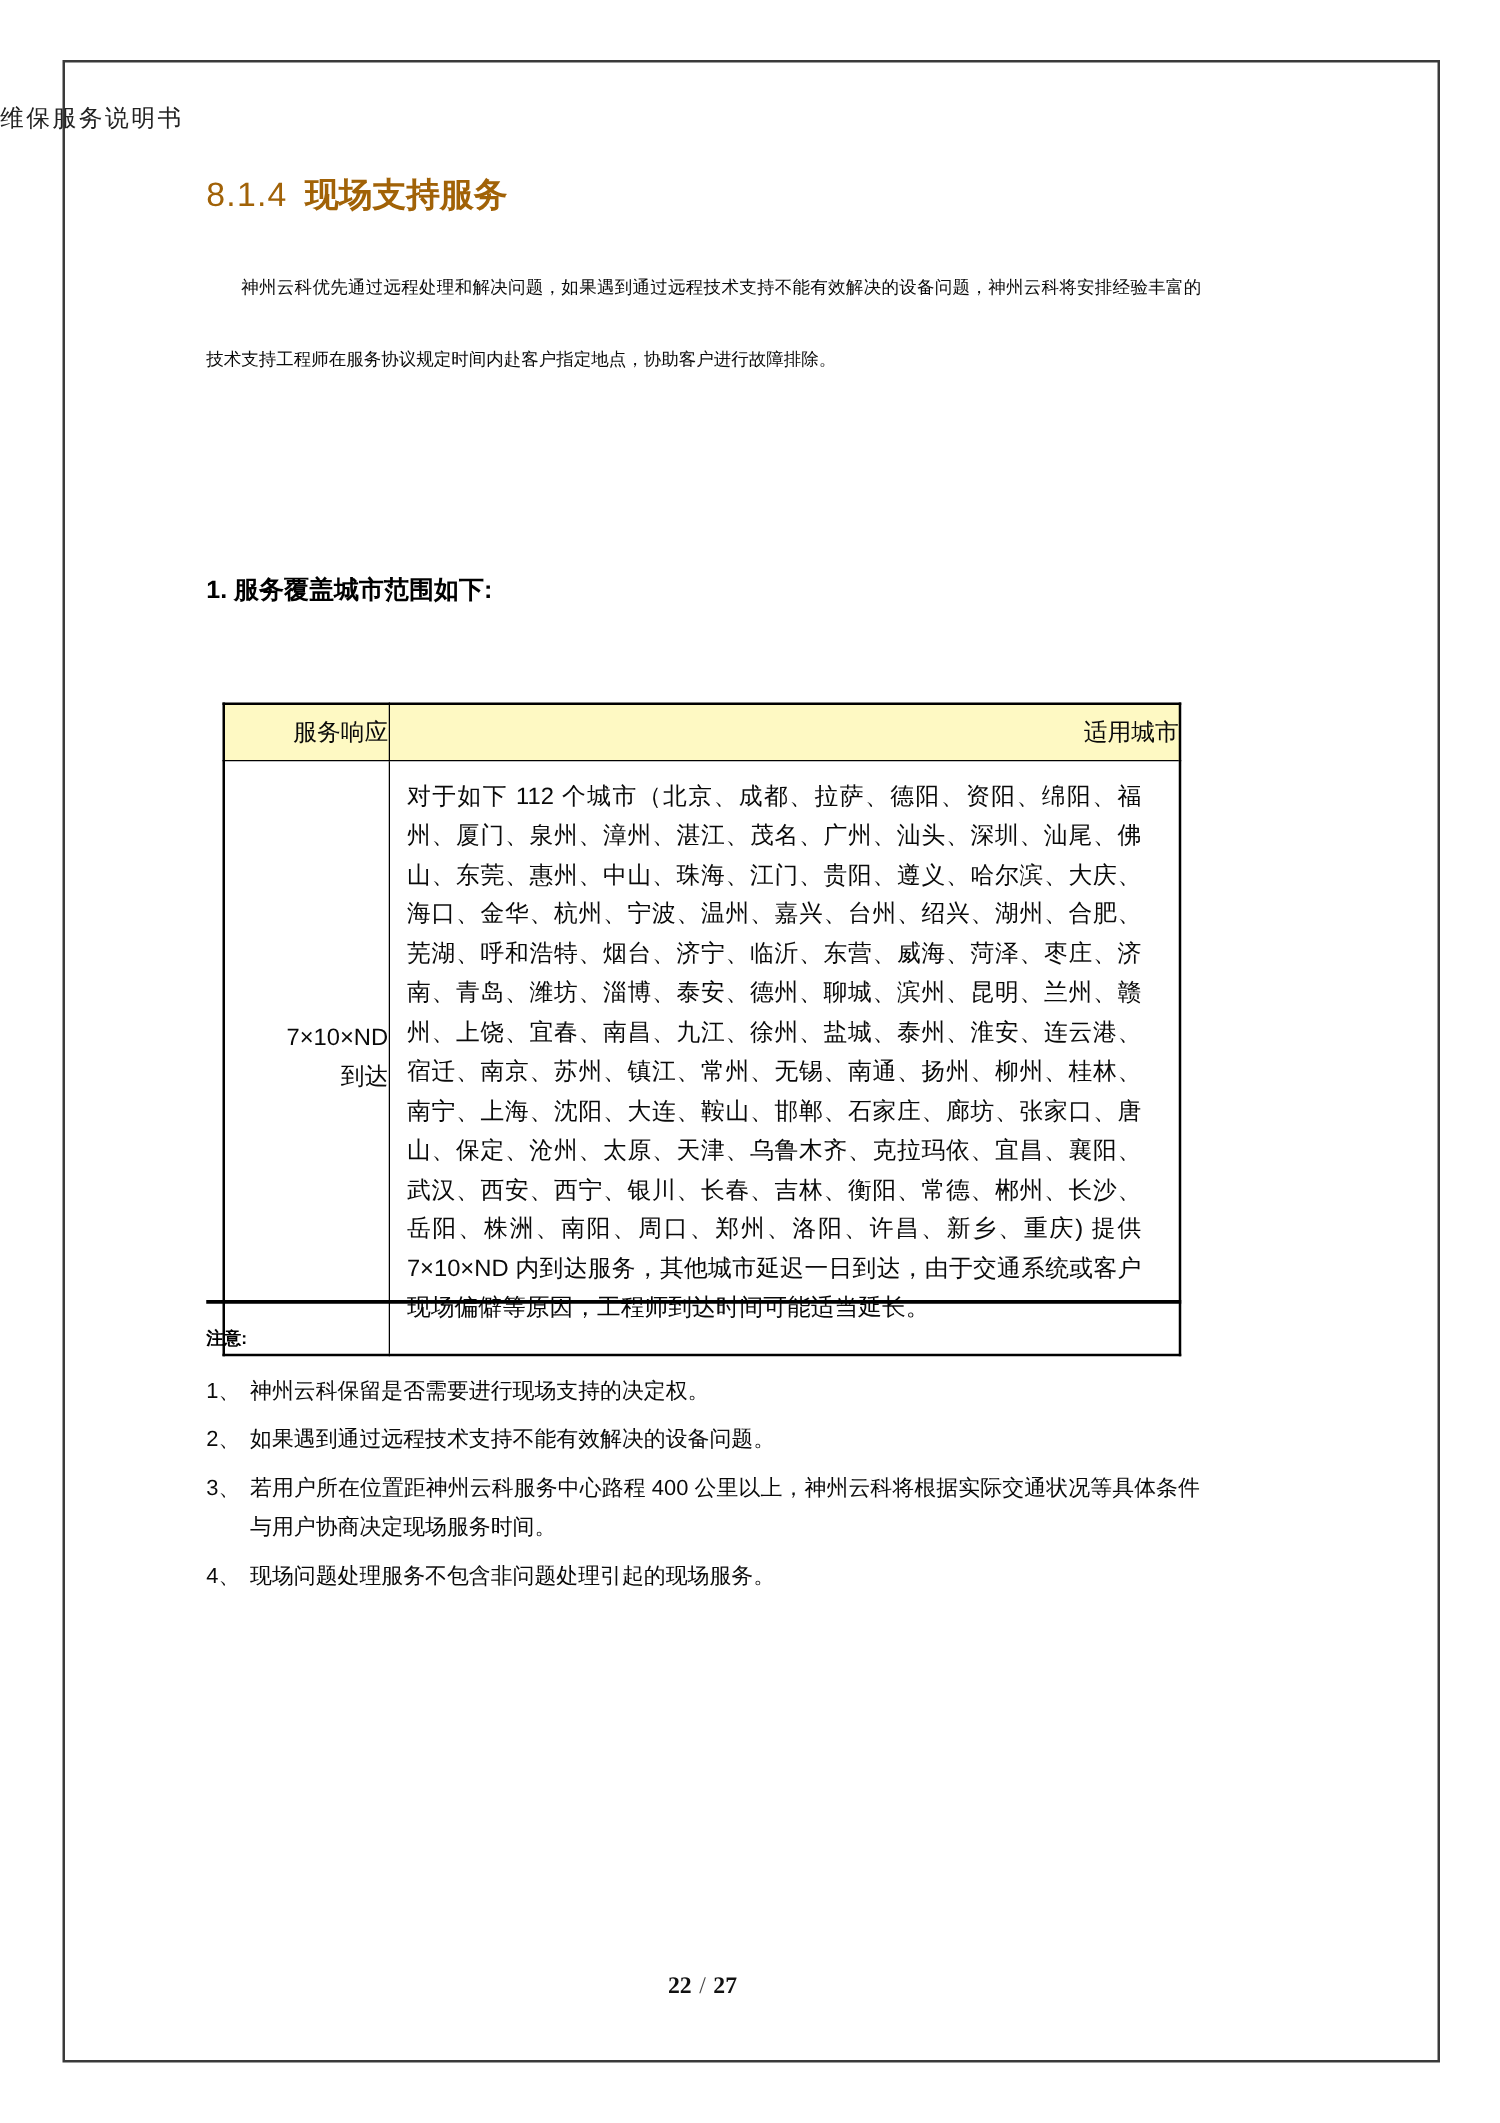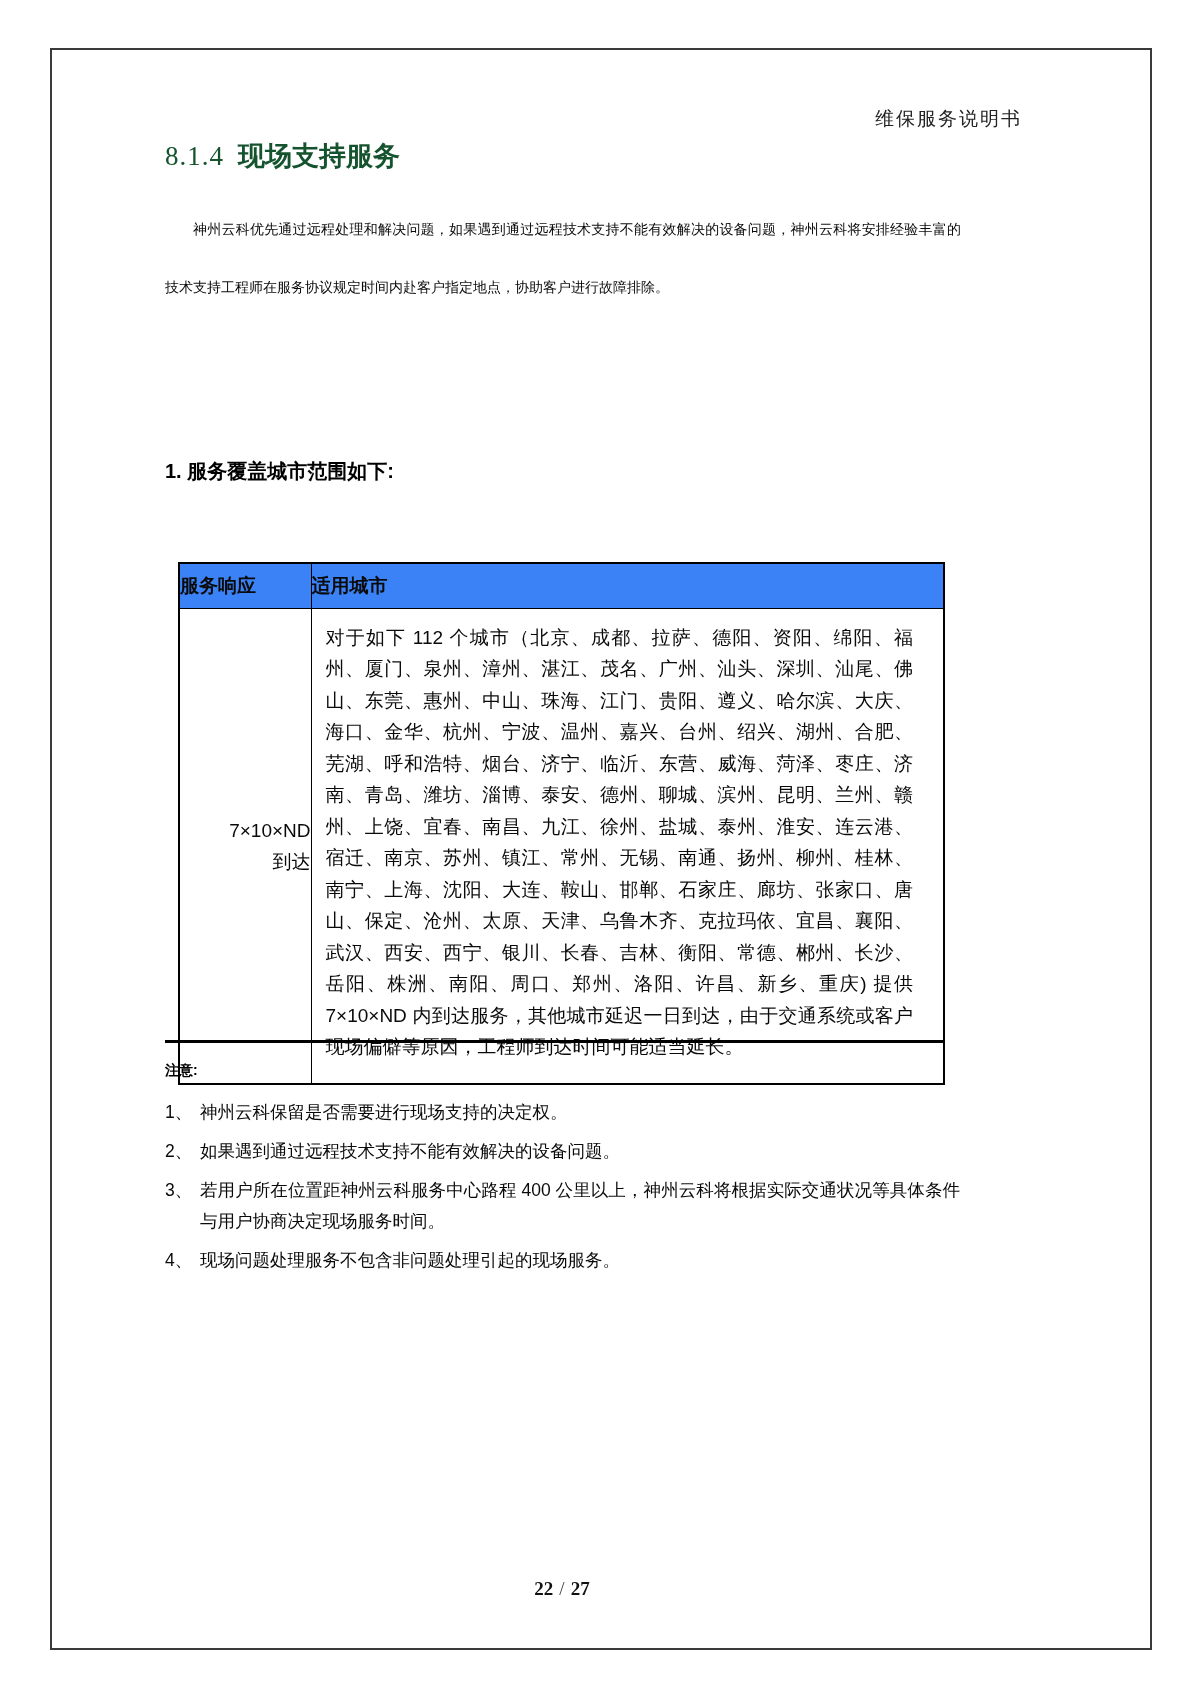--- a/index.html
+++ b/index.html
@@ -20,35 +20,32 @@
     width: 1102px; height: 1602px;
     border: 2px solid #3a3a3a;
     pointer-events: none;
   }
 
   .doc-header {
     position: absolute;
     top: 82px;
     left: 0;
     width: 1022px;
-    text-align: right;
     font-family: "Liberation Serif", serif;
     font-size: 19px;
     letter-spacing: 2px;
     color: #222;
-    margin-top: 24px;
   }
 
   .section-heading {
     position: absolute;
     left: 165px; top: 138px;
     font-size: 27px;
-    color: #14532d;
+    color: #a16207;
     white-space: nowrap;
-    font-family: Liberation Serif, serif;
   }
   .section-heading .sec-num { font-weight: 400; letter-spacing: 1px; }
   .section-heading .sec-title { font-weight: 700; margin-left: 14px; }
 
   .body-para {
     position: absolute;
     left: 165px;
     width: 796px;
     font-size: 14px;
     line-height: 58px;
@@ -73,24 +70,24 @@
     width: 767px;
     border-collapse: collapse;
     border: 2px solid #000;
   }
   .city-table th, .city-table td {
     border: 1px solid #000;
     font-size: 19px;
     color: #0a0a0a;
   }
   .city-table th {
-    background: #3b82f6;
+    background: #fef9c3;
     height: 45px;
-    font-weight: 700;
-    text-align: left;
+    font-weight: 400;
+    text-align: right;
     vertical-align: middle;
   }
   .col-response { width: 132px; }
   .cell-response {
     text-align: right;
     vertical-align: middle;
     line-height: 31px;
   }
   .cell-cities {
     padding: 13px 30px 20px 14px;

